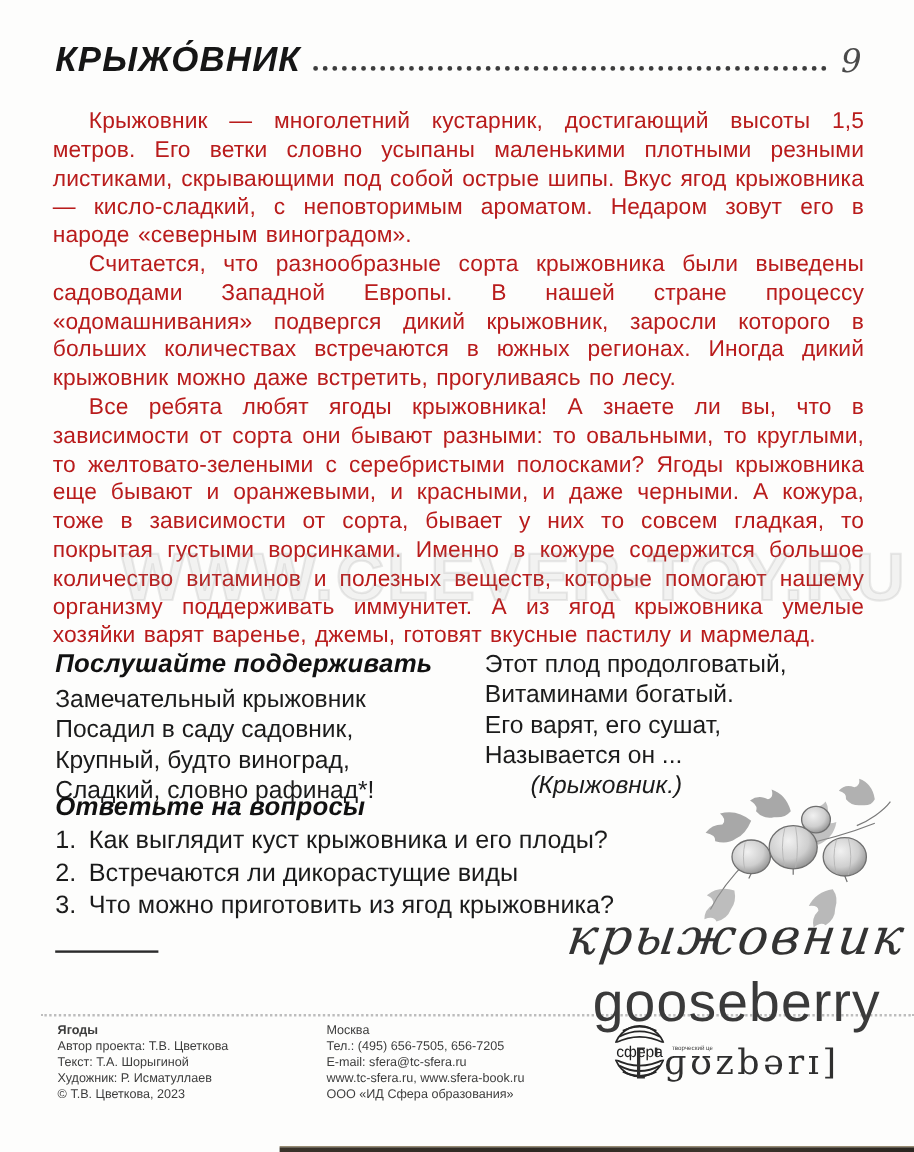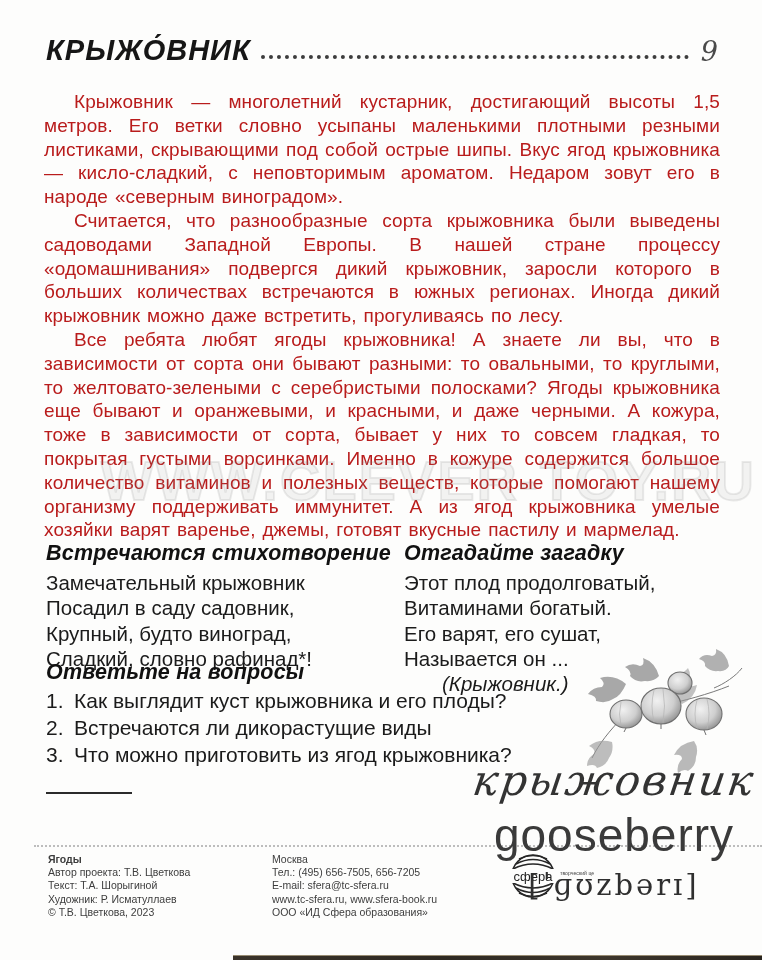--- a/index.html
+++ b/index.html
@@ -97,28 +97,27 @@
   <div class="body-text">
     <p>Крыжовник — многолетний кустарник, достигающий высоты 1,5 метров. Его ветки словно усыпаны маленькими плотными резными листиками, скрывающими под собой острые шипы. Вкус ягод крыжовника — кисло-сладкий, с неповторимым ароматом. Недаром зовут его в народе «северным виноградом».</p>
     <p>Считается, что разнообразные сорта крыжовника были выведены садоводами Западной Европы. В нашей стране процессу «одомашнивания» подвергся дикий крыжовник, заросли которого в больших количествах встречаются в южных регионах. Иногда дикий крыжовник можно даже встретить, прогуливаясь по лесу.</p>
     <p>Все ребята любят ягоды крыжовника! А знаете ли вы, что в зависимости от сорта они бывают разными: то овальными, то круглыми, то желтовато-зелеными с серебристыми полосками? Ягоды крыжовника еще бывают и оранжевыми, и красными, и даже черными. А кожура, тоже в зависимости от сорта, бывает у них то совсем гладкая, то покрытая густыми ворсинками. Именно в кожуре содержится большое количество витаминов и полезных веществ, которые помогают нашему организму поддерживать иммунитет. А из ягод крыжовника умелые хозяйки варят варенье, джемы, готовят вкусные пастилу и мармелад.</p>
   </div>
 
   <div class="watermark">WWW.CLEVER-TOY.RU</div>
 
   <div class="two-cols">
     <div class="col-poem">
-      <div class="section-heading">Встречаются стихотворение</div>
+      <div class="section-heading">Послушайте поддерживать</div>
       <div class="verse-line">Замечательный крыжовник</div>
       <div class="verse-line">Посадил в саду садовник,</div>
       <div class="verse-line">Крупный, будто виноград,</div>
       <div class="verse-line">Сладкий, словно рафинад*!</div>
     </div>
     <div class="col-riddle">
-      <div class="section-heading">Отгадайте загадку</div>
       <div class="verse-line">Этот плод продолговатый,</div>
       <div class="verse-line">Витаминами богатый.</div>
       <div class="verse-line">Его варят, его сушат,</div>
       <div class="verse-line">Называется он ...</div>
       <div class="riddle-answer">(Крыжовник.)</div>
     </div>
   </div>
 
   <div class="questions">
     <div class="section-heading">Ответьте на вопросы</div>

